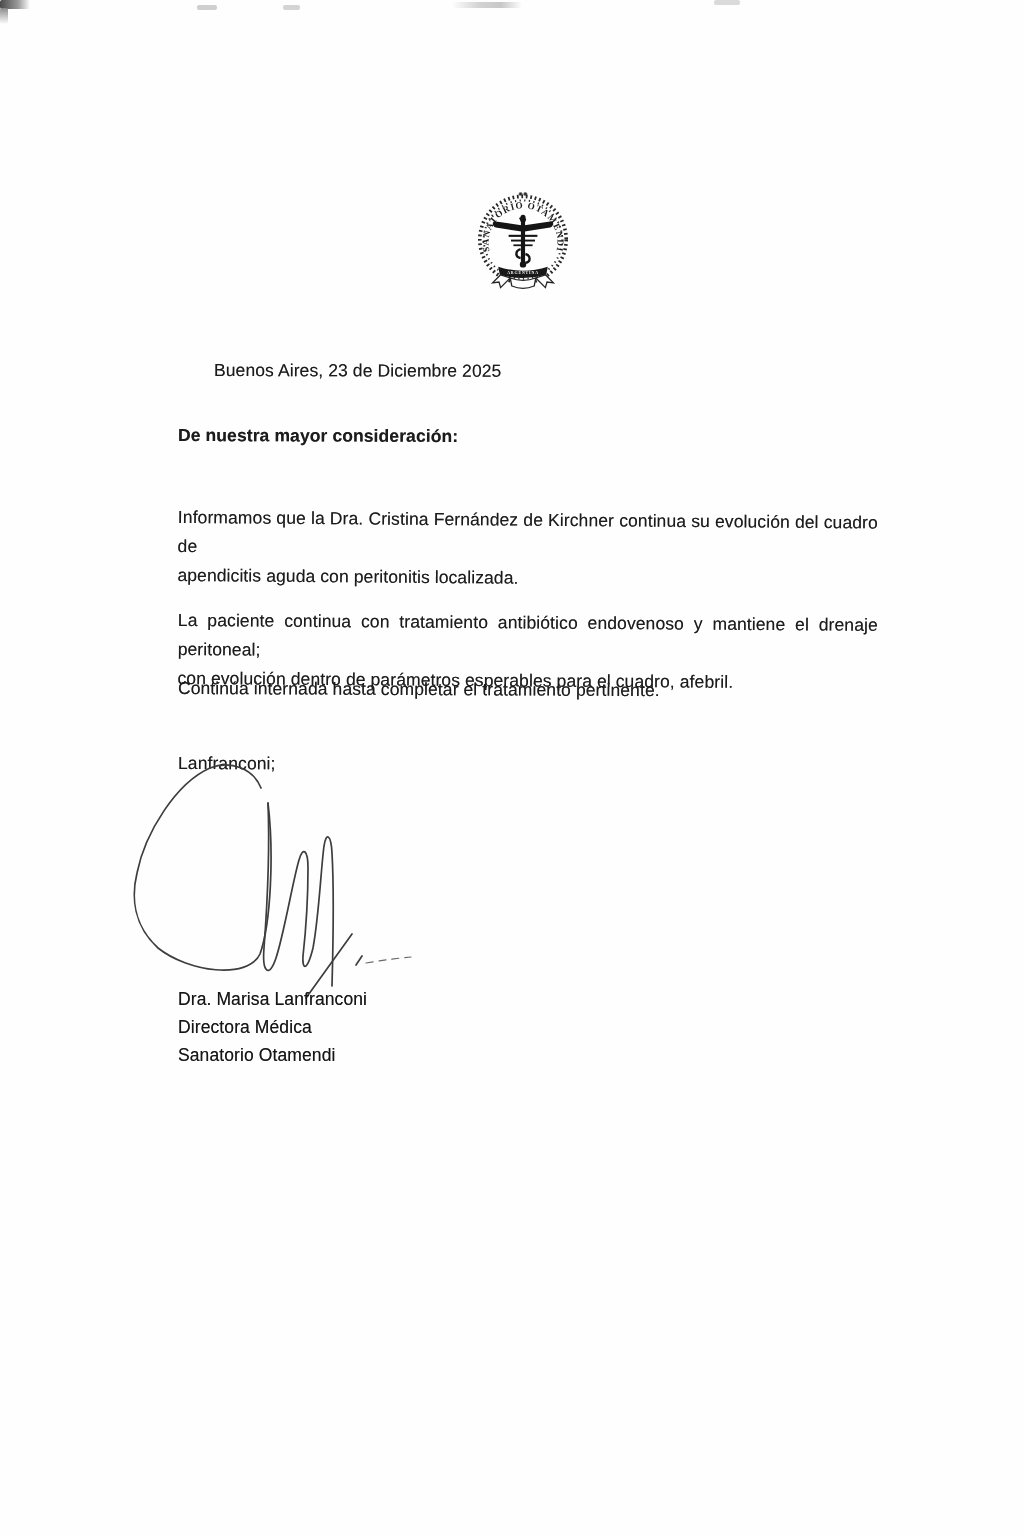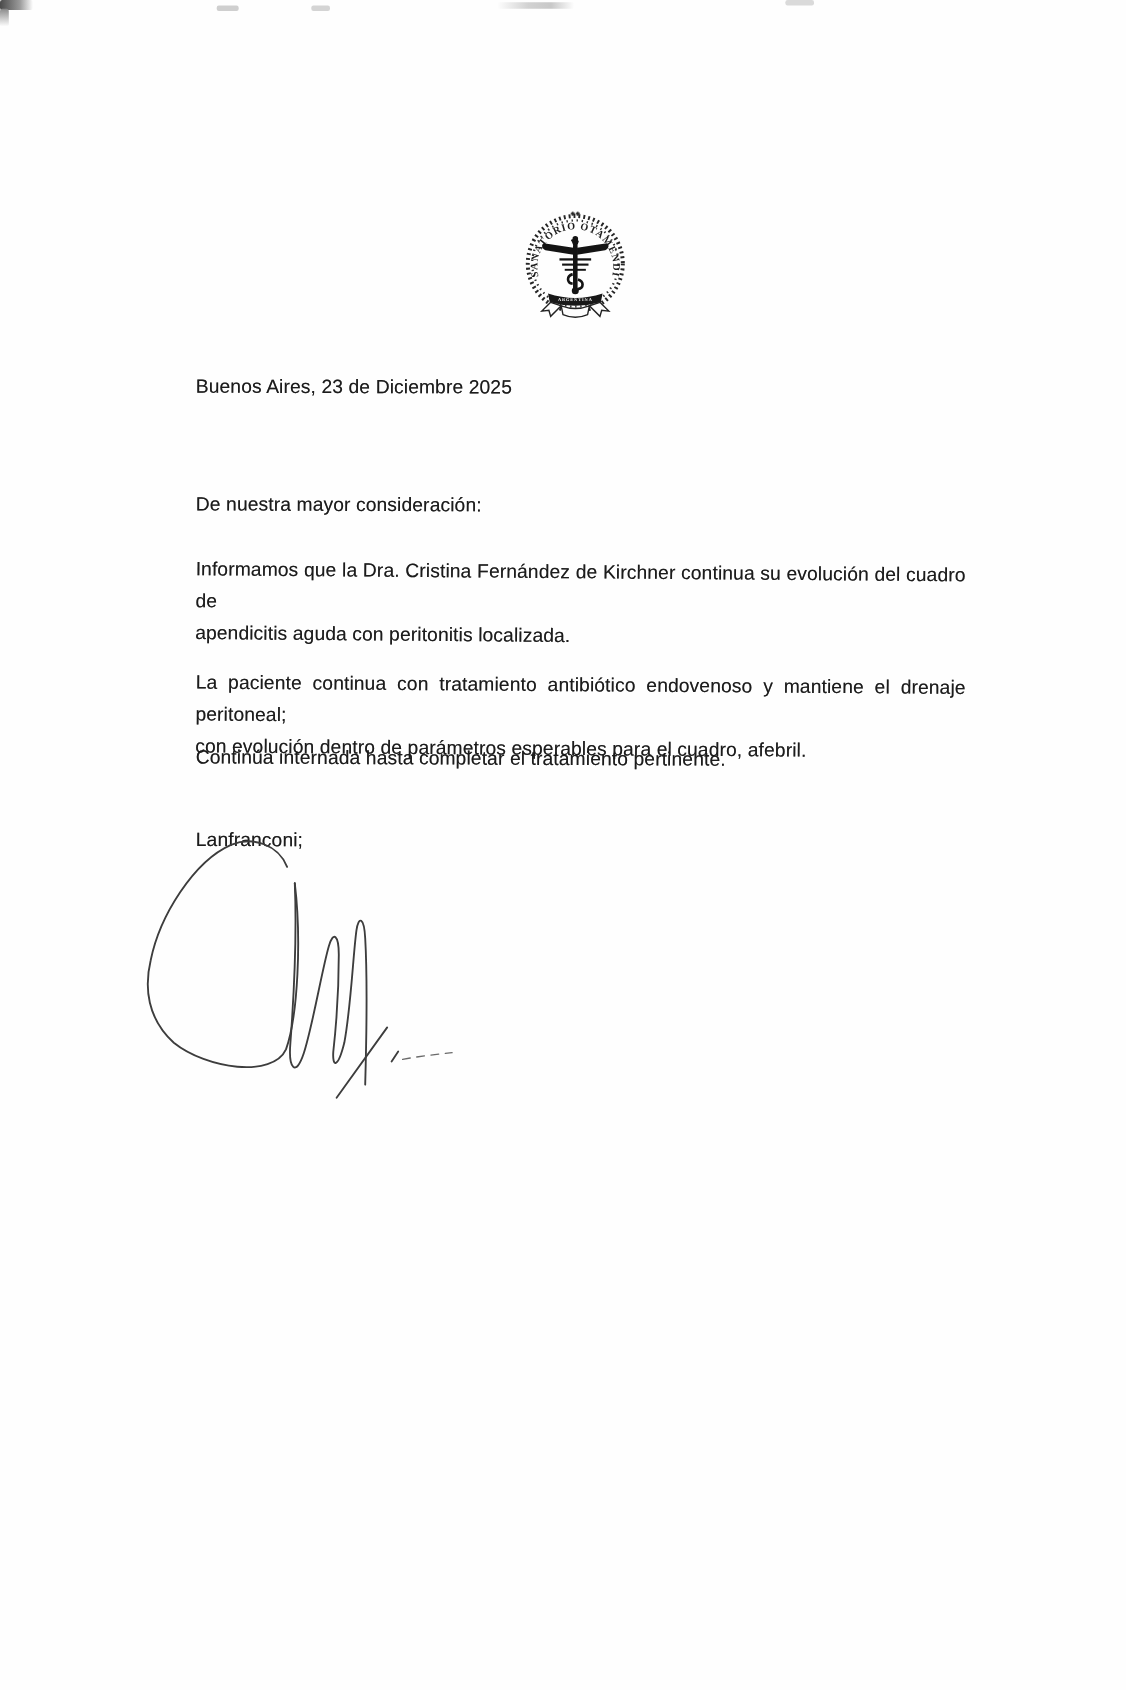--- a/index.html
+++ b/index.html
@@ -49,22 +49,22 @@
     font-size: 17.5px;
     line-height: 29px;
     letter-spacing: 0.1px;
     color: #1c1c1c;
     text-shadow: 0 0 0.5px rgba(20,20,20,0.55);
     transform-origin: left top;
   }
   .para .line-just { text-align: justify; text-align-last: justify; }
   .para .line-end  { text-align: left; }
 
-  .date-line   { top: 341px; transform: rotate(0.15deg); }
-  .salutation  { top: 448px; transform: rotate(0.2deg); }
+  .date-line   { top: 360px; transform: rotate(0.15deg); margin-left: 36px; }
+  .salutation  { top: 425px; transform: rotate(0.2deg); font-weight: bold; }
   .para-1      { top: 503px; transform: rotate(0.45deg); }
   .para-2      { top: 606px; transform: rotate(0.4deg); }
   .para-3      { top: 674px; transform: rotate(0.25deg); }
   .closing     { top: 753px; transform: rotate(0.2deg); }
 
   .signature-svg {
     position: absolute;
     left: 128px; top: 758px;
     width: 300px; height: 250px;
     pointer-events: none;
@@ -167,14 +167,19 @@
              C 191 158, 193 110, 196 88 C 198 74, 203 76, 204 95
              C 206 130, 205 192, 204 228"></path>
 
     <path d="M 224 176 L 178 240"></path>
 
     <path d="M 228 207 L 234 198"></path>
 
     <path stroke="#6a6a6a" stroke-width="1.2" stroke-dasharray="7 6" d="M 238 205 C 255 202, 272 200, 283 199"></path>
   </svg>
 
+  <div class="sig-block">
+    <div class="sig-line">Dra. Marisa Lanfranconi</div>
+    <div class="sig-line">Directora Médica</div>
+    <div class="sig-line">Sanatorio Otamendi</div>
+  </div>
 
 </div>
 
 </body></html>

